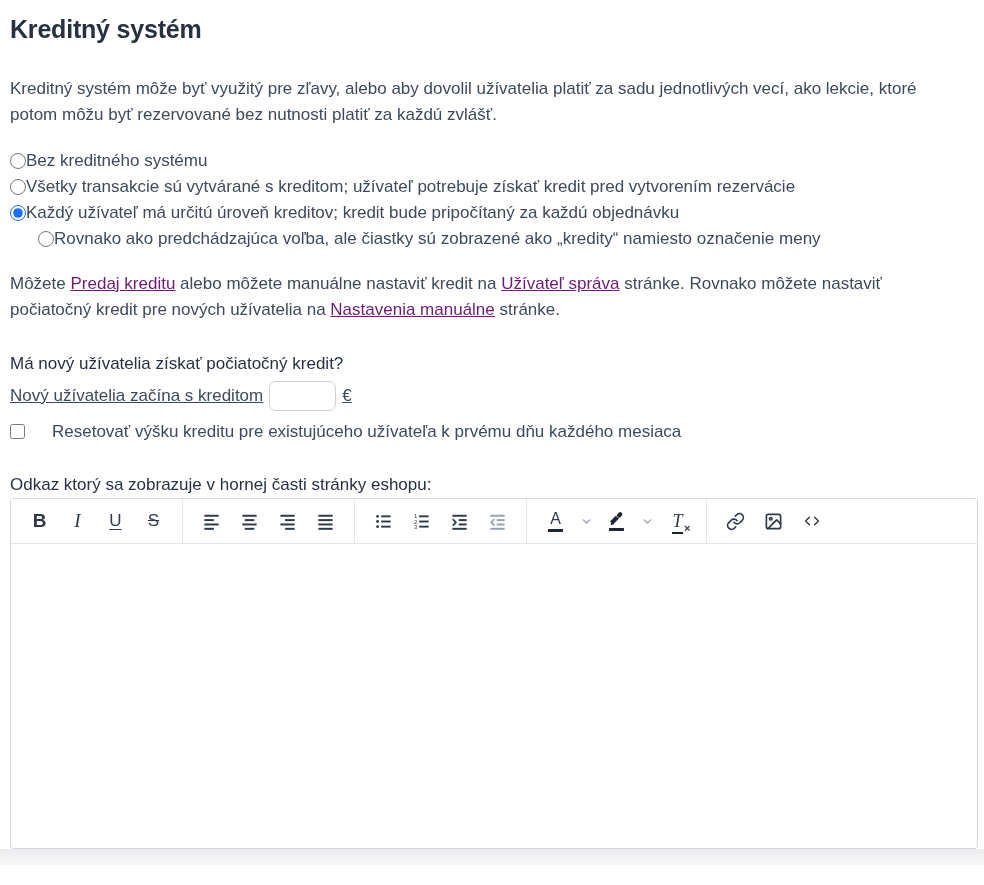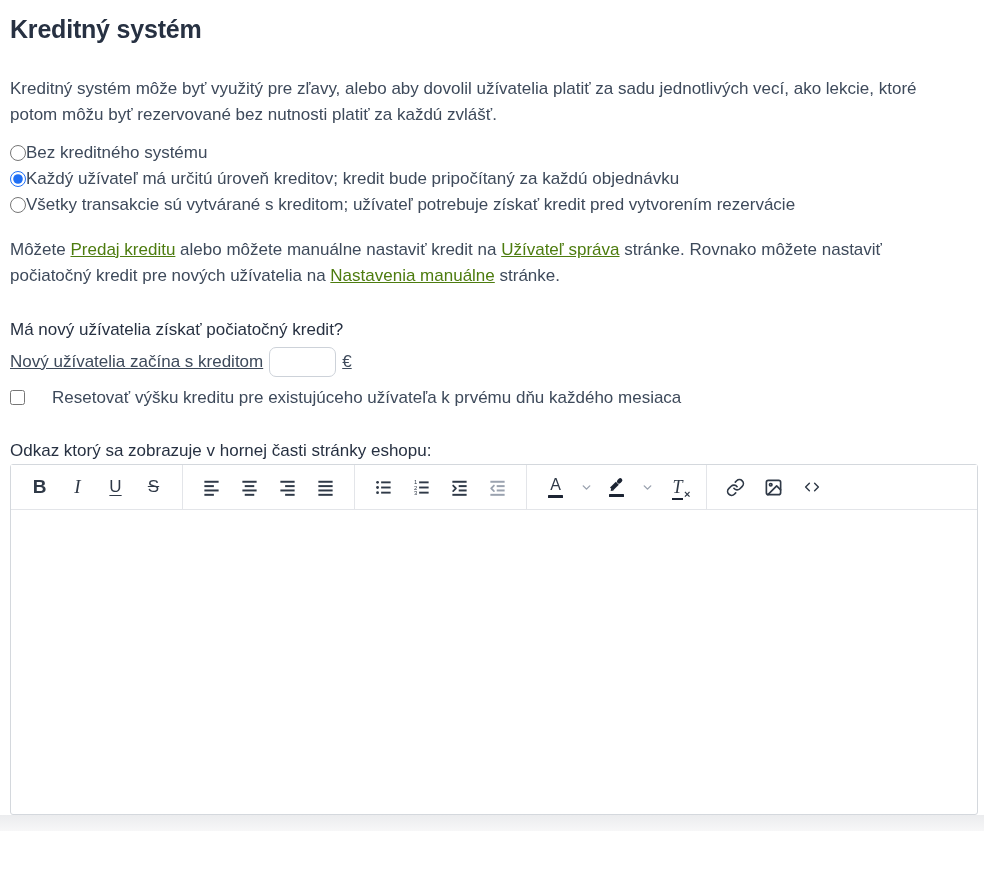--- a/index.html
+++ b/index.html
@@ -10,32 +10,32 @@
     font-family: "Liberation Sans", sans-serif;
     color: #3e4a5b;
     overflow: hidden;
   }
   .container { padding: 14px 6px 0 10px; }
 
   h1.page-title {
     font-size: 25px; line-height: 30px; font-weight: 700;
     color: #273142; margin: 0 0 32px 0; letter-spacing: -0.2px;
   }
-  p.intro { font-size: 17px; line-height: 26px; margin: 0 0 12px 0; max-width: 930px; }
+  p.intro { font-size: 17px; line-height: 26px; margin: 0 0 20px 0; max-width: 930px; }
 
   .radio-group { display: flex; flex-direction: column; }
   .radio-row { display: flex; align-items: center; font-size: 17px; min-height: 26px; }
   .radio-row.indented { margin-left: 28px; }
   input[type="radio"] {
     appearance: auto; width: 16px; height: 16px; margin: 0; flex: none;
     accent-color: #1f6ff5;
   }
 
   p.info-para { font-size: 17px; line-height: 26px; margin: 19px 0 0 0; max-width: 930px; }
-  p.info-para a { color: #4d7c0f; text-decoration: underline; cursor: pointer; }
+  p.info-para a { color: #701a75; text-decoration: underline; cursor: pointer; }
 
   h2.question { font-size: 17px; line-height: 22px; font-weight: 400; color: #273142; margin: 30px 0 0 0; }
 
   .credit-input-row { margin-top: 6px; display: flex; align-items: center; gap: 6px; font-size: 17px; text-decoration: underline; }
   input.credit-input {
     width: 67px; height: 30px; border: 1px solid #cdd2d9; border-radius: 7px;
     font-size: 15px; padding: 0 8px; color: #3e4a5b; background: #fff; outline: none;
   }
 
   .checkbox-row { display: flex; align-items: center; gap: 27px; font-size: 17px; margin-top: 8px; min-height: 25px; }
@@ -83,26 +83,30 @@
   <h1 class="page-title">Kreditný systém</h1>
 
   <p class="intro">Kreditný systém môže byť využitý pre zľavy, alebo aby dovolil užívatelia platiť za sadu jednotlivých vecí, ako lekcie, ktoré potom môžu byť rezervované bez nutnosti platiť za každú zvlášť.</p>
 
   <div class="radio-group">
     <label class="radio-row">
       <input type="radio" name="credit_mode" style="">
       <span>Bez kreditného systému</span>
     </label>
     <label class="radio-row">
+      <input type="radio" name="credit_mode" style="">
+      <span>Všetky transakcie sú vytvárané s kreditom; užívateľ potrebuje získať kredit pred vytvorením rezervácie</span>
+    </label>
+    <label class="radio-row">
       <input type="radio" name="credit_mode" checked="" style="">
       <span>Každý užívateľ má určitú úroveň kreditov; kredit bude pripočítaný za každú objednávku</span>
     </label>
-    <label class="radio-row">
+    <label class="radio-row indented">
       <input type="radio" name="credit_mode" style="">
-      <span>Všetky transakcie sú vytvárané s kreditom; užívateľ potrebuje získať kredit pred vytvorením rezervácie</span>
+      <span>Rovnako ako predchádzajúca voľba, ale čiastky sú zobrazené ako „kredity“ namiesto označenie meny</span>
     </label>
   </div>
 
   <p class="info-para"><span>Môžete </span><a href="#">Predaj kreditu</a><span> alebo môžete manuálne nastaviť kredit na </span><a href="#">Užívateľ správa</a><span> stránke. Rovnako môžete nastaviť počiatočný kredit pre nových užívatelia na </span><a href="#">Nastavenia manuálne</a><span> stránke.</span></p>
 
   <h2 class="question">Má nový užívatelia získať počiatočný kredit?</h2>
 
   <div class="credit-input-row">
     <span>Nový užívatelia začína s kreditom</span>
     <input class="credit-input" type="text" value="" style="">

